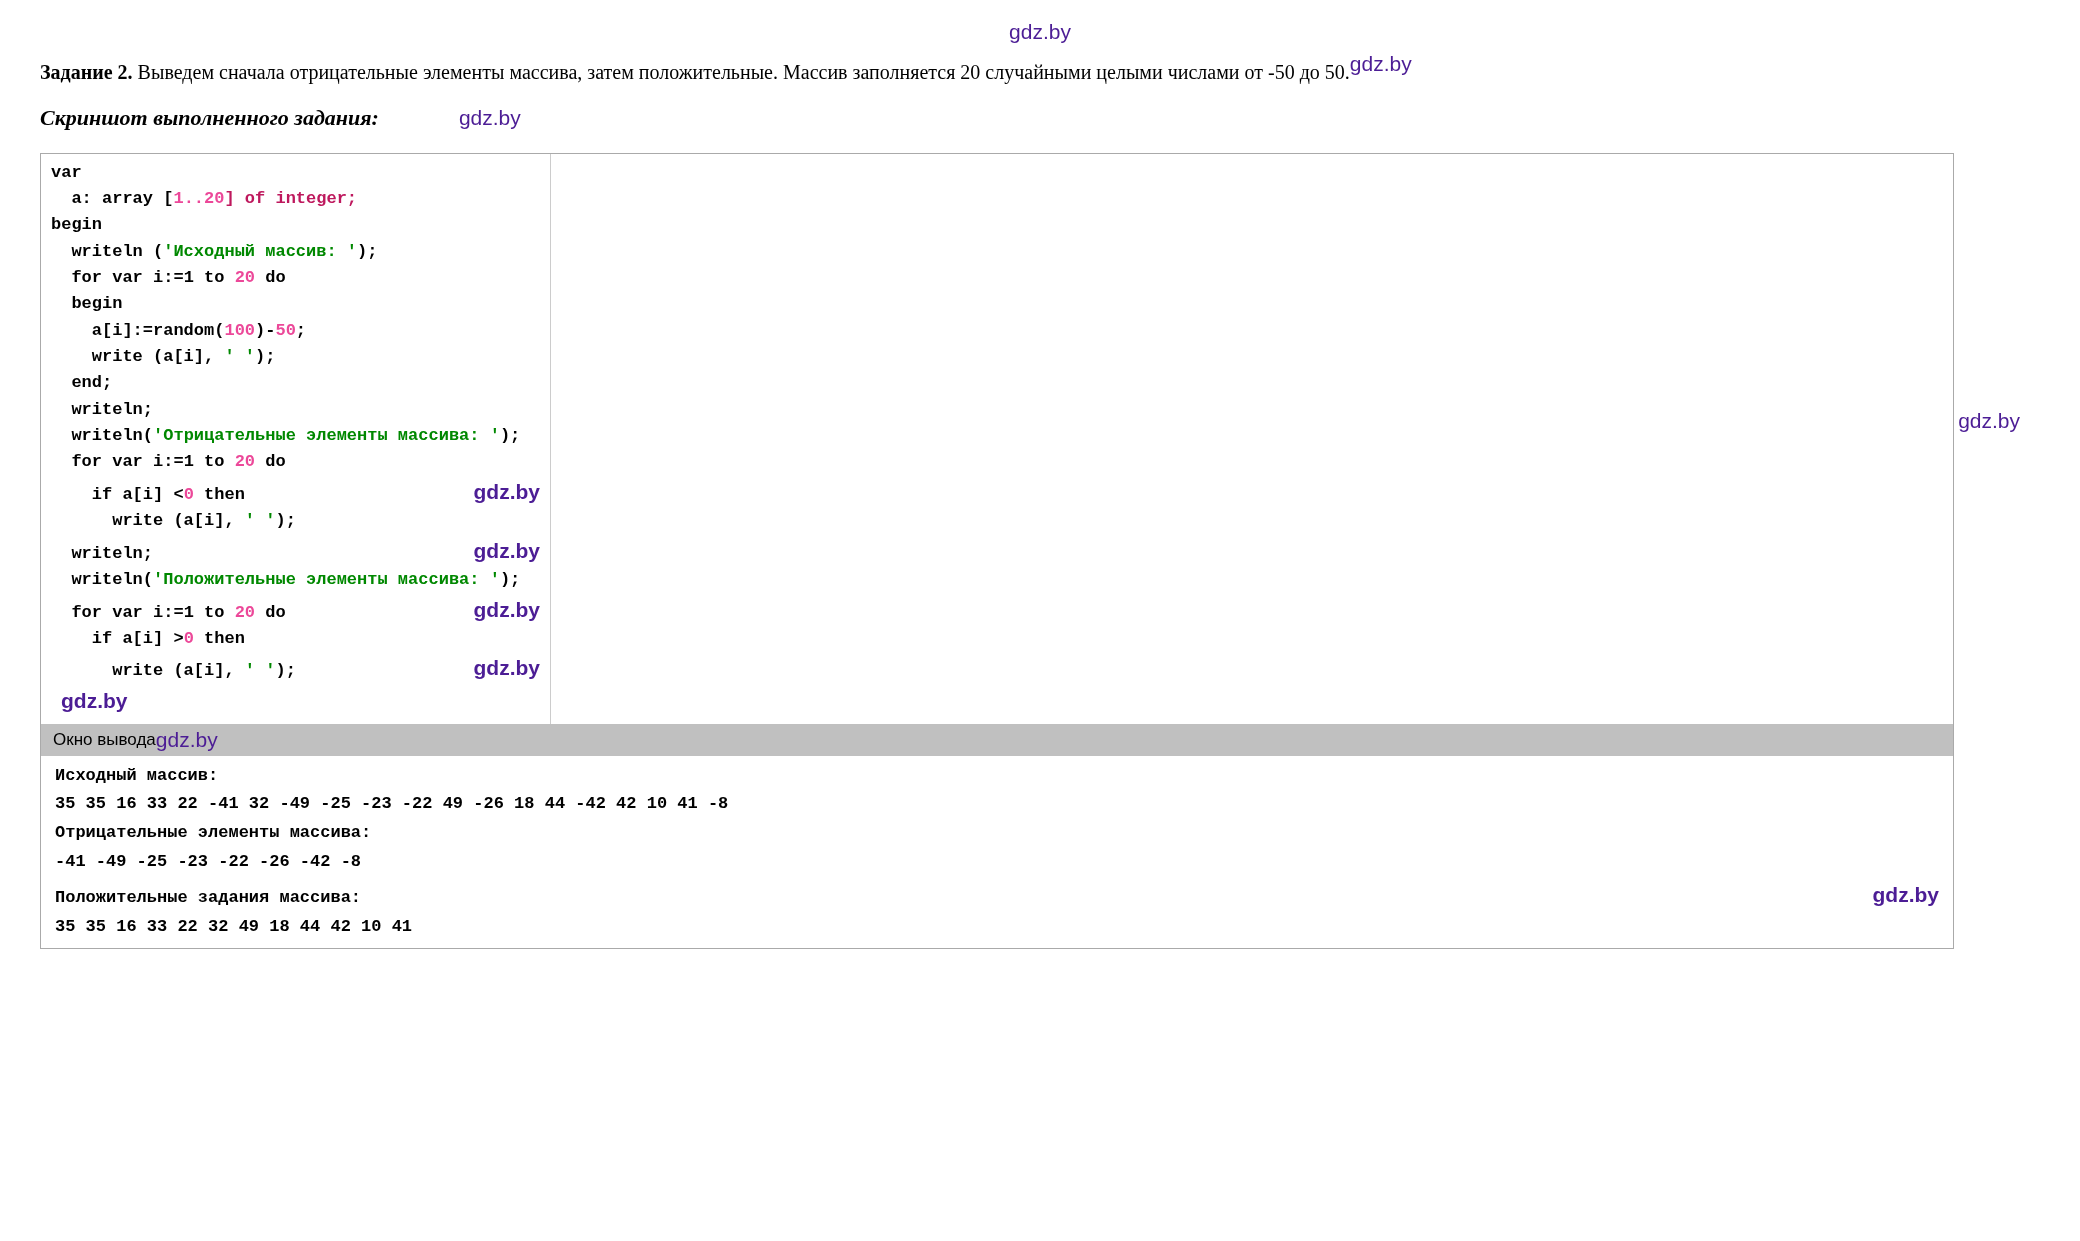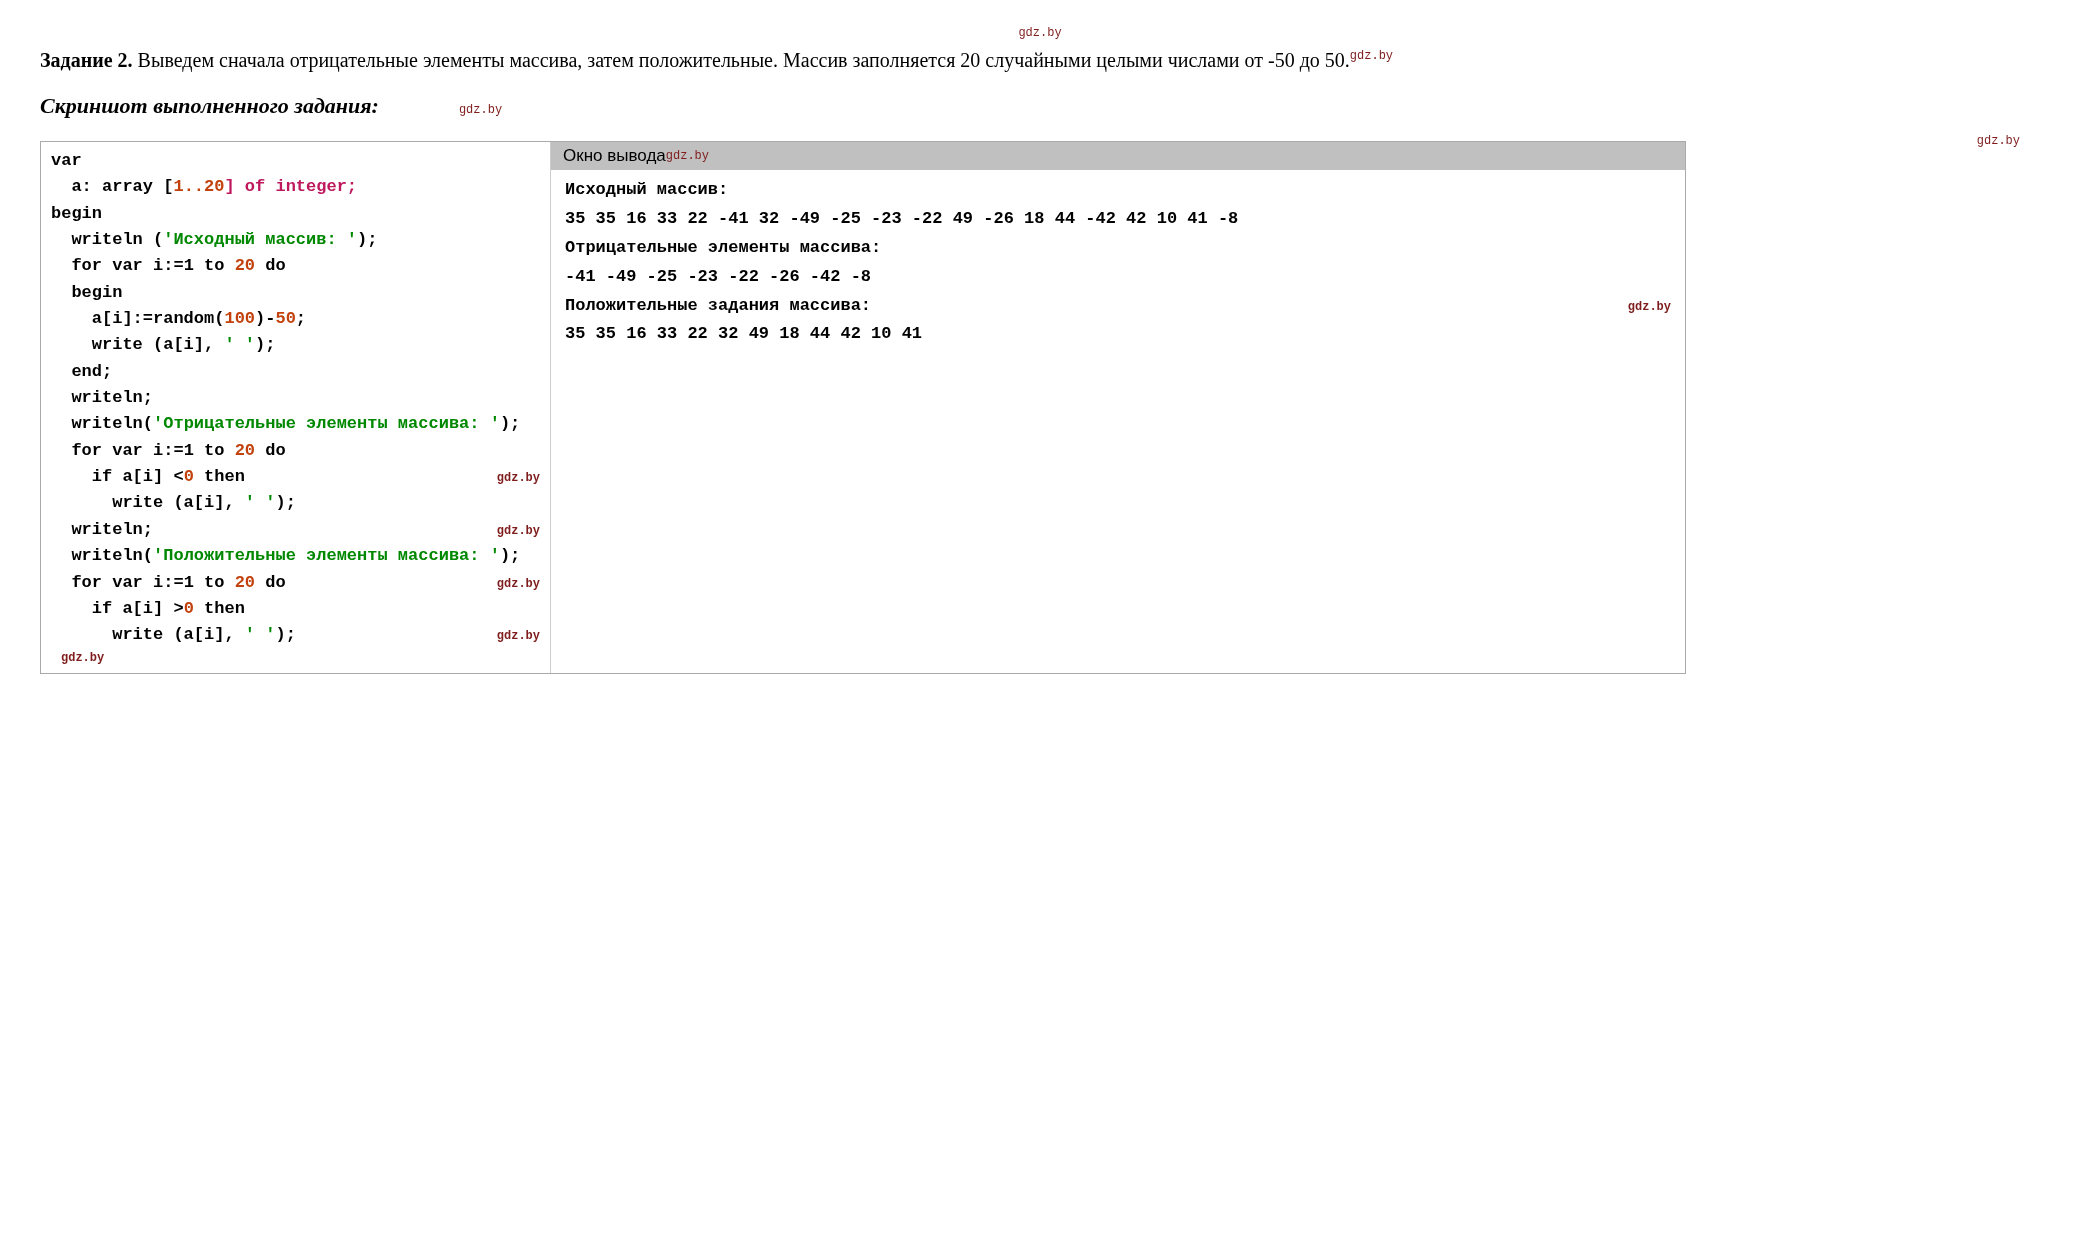--- a/index.html
+++ b/index.html
@@ -7,23 +7,23 @@
       background: #fff;
       font-family: 'Times New Roman', Times, serif;
       font-size: 18px;
       color: #000;
       padding: 20px 40px;
       width: 2080px;
       min-height: 1241px;
     }
 
     .watermark {
-      color: #7f1d1d;
-      font-size: 12px;
-      font-family: Liberation Mono, monospace;
+      color: #4c1d95;
+      font-size: 21px;
+      font-family: Liberation Sans, sans-serif;
     }
 
     .top-watermark {
       text-align: center;
       margin-bottom: 4px;
     }
 
     .task-description {
       font-size: 20px;
       line-height: 1.5;
@@ -43,23 +43,23 @@
       margin-bottom: 10px;
     }
 
     .screenshot-watermark-inline {
       display: inline-block;
       margin-left: 80px;
     }
 
     .content-area {
       display: flex;
-      flex-direction: row;
+      flex-direction: column;
       border: 1px solid #aaa;
-      width: 1646px;
+      width: 1914px;
     }
 
     .code-panel {
       background: #fff;
       padding: 6px 10px;
       font-family: 'Courier New', Courier, monospace;
       font-size: 17px;
       font-weight: bold;
       line-height: 1.55;
       min-width: 510px;
@@ -85,21 +85,21 @@
       align-items: center;
     }
 
     .output-content {
       padding: 6px 14px;
       font-family: 'Courier New', Courier, monospace;
       font-size: 17px;
       font-weight: bold;
       line-height: 1.7;
     }
-    .num { color: #c2410c; font-weight: bold; }
+    .num { color: #ec4899; font-weight: bold; }
     .str { color: #008800; font-weight: bold; }
 
     .code-line {
       display: block;
       white-space: pre;
     }
 
     sup.wm {
       color: #4a9a4a;
       font-size: 12px;

